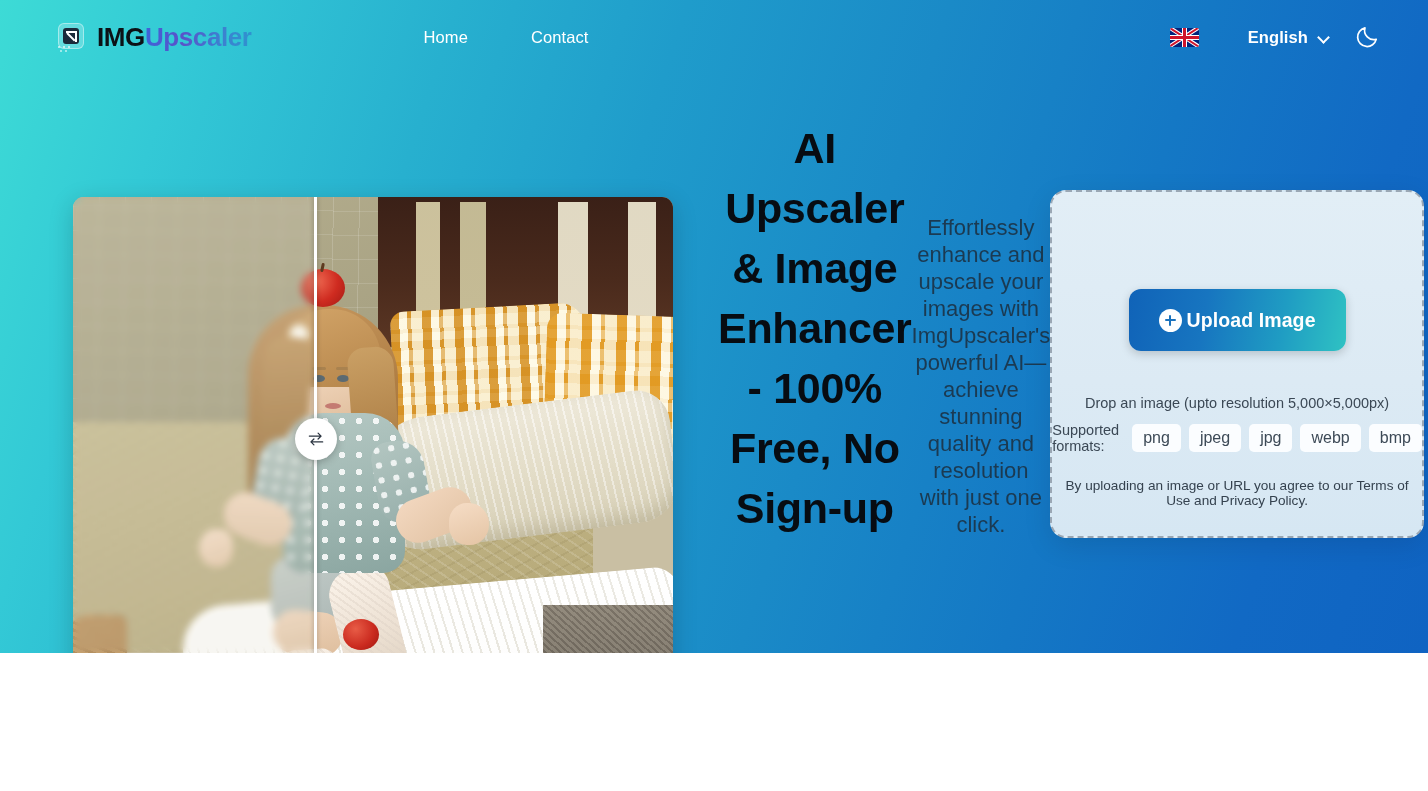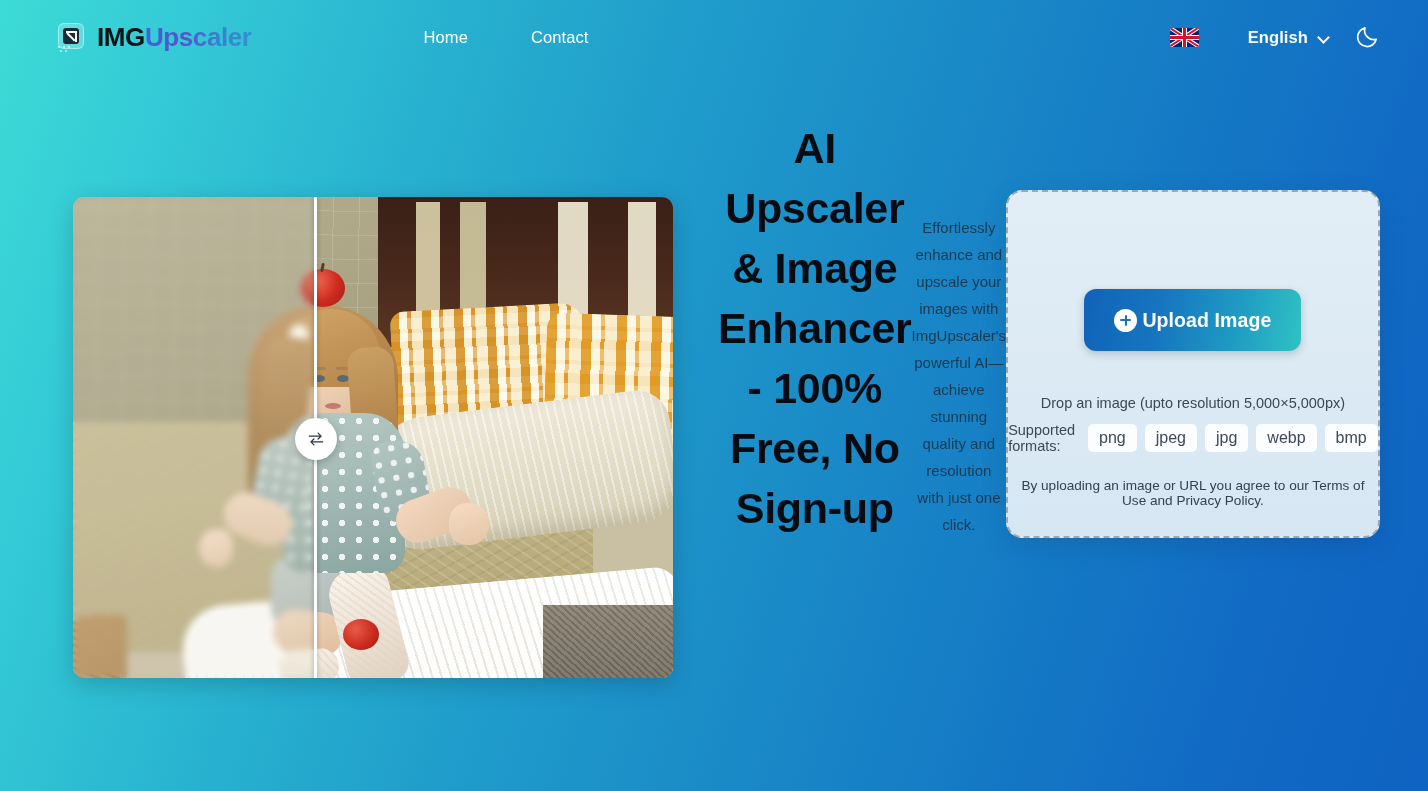--- a/index.html
+++ b/index.html
@@ -7,21 +7,21 @@
   html, body {
     width: 1428px;
     height: 791px;
     overflow: hidden;
     font-family: "Liberation Sans", sans-serif;
   }
 
   .page {
     position: relative;
     width: 1428px;
-    height: 791px;
+    height: 653px;
     background: linear-gradient(108deg, #3ddbd6 0%, #33c9d6 12%, #27b0cf 28%, #1f9ccb 42%, #1a8ac7 58%, #1478c5 74%, #1169c4 88%, #0f63c2 100%);
     overflow: hidden;
   }
 
   
   .header {
     position: absolute;
     top: 0; left: 0;
     width: 1428px;
     height: 74px;
@@ -475,21 +475,21 @@
     font-size: 43px;
     line-height: 60px;
     font-weight: 800;
     color: #070c12;
     letter-spacing: -0.3px;
   }
   .subhead {
     margin-top: 19px;
     width: 580px;
     text-align: center;
-    font-size: 15px;
+    font-size: 22px;
     line-height: 27px;
     color: #1b3a52;
     font-weight: 400;
   }
 
   .upload-card {
     margin-top: 24px;
     width: 540px;
     height: 348px;
     border-radius: 16px;

